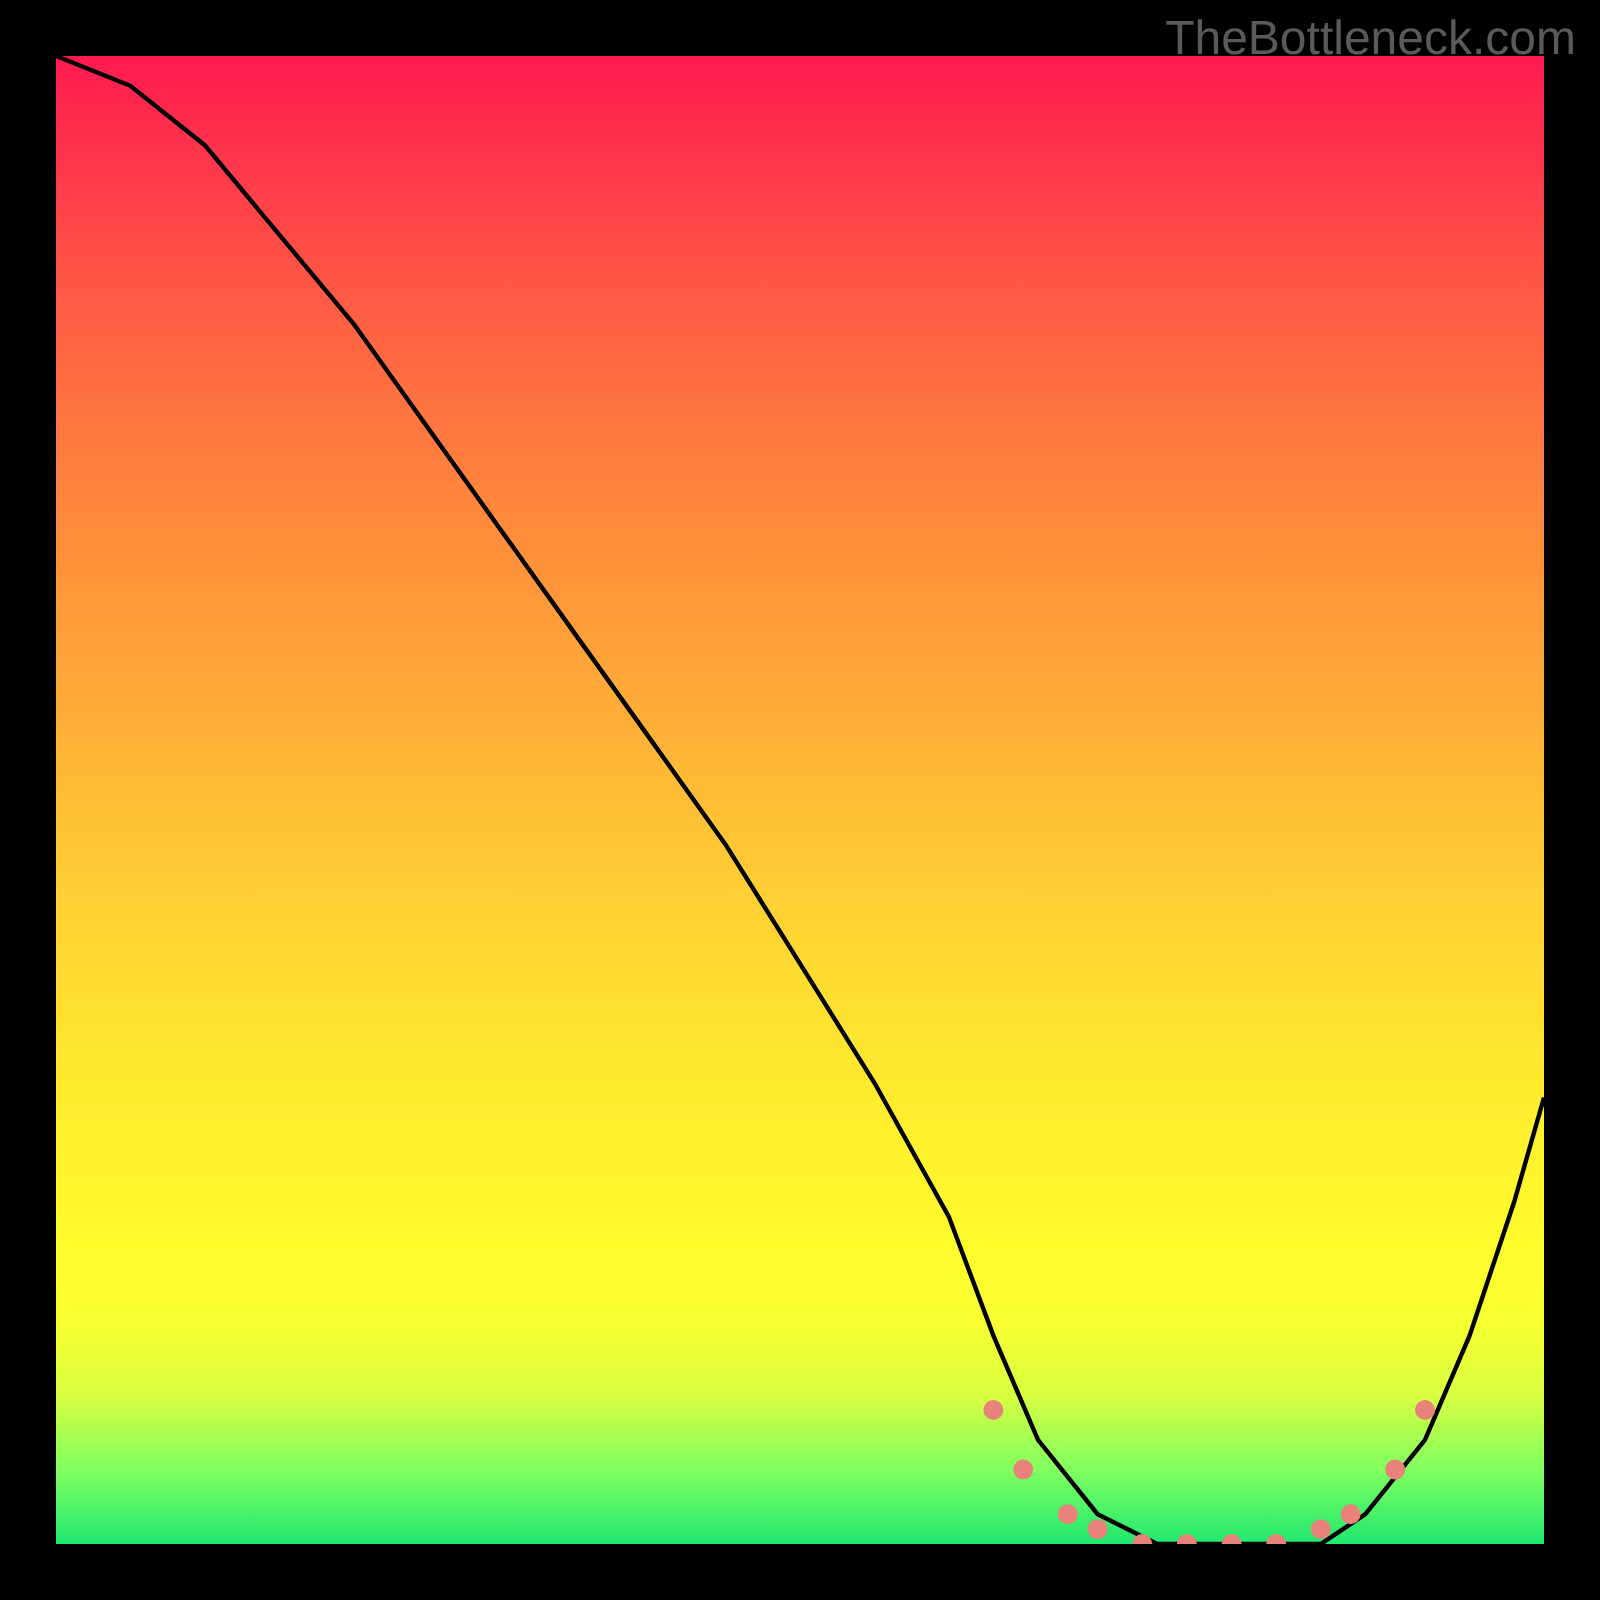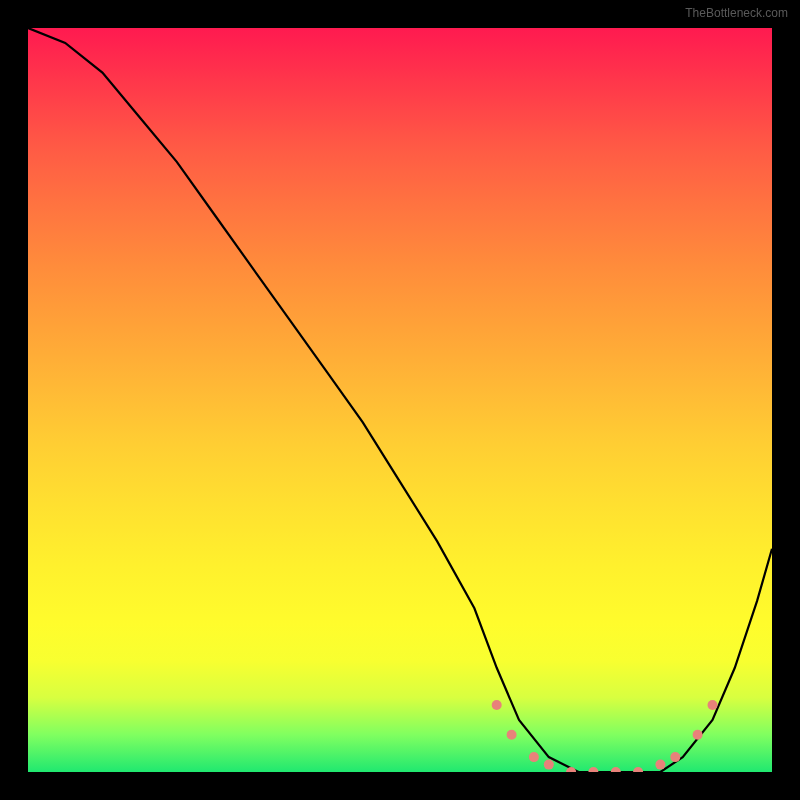--- a/index.html
+++ b/index.html
@@ -8,21 +8,21 @@
     height: 800px;
     background: #000000;
     position: relative;
     font-family: Arial, sans-serif;
   }
   .watermark {
     position: absolute;
     top: 6px;
     right: 12px;
     color: #5a5a5a;
-    font-size: 12px;
+    font-size: 24px;
     font-weight: normal;
     z-index: 10;
   }
   .chart-area {
     position: absolute;
     top: 28px;
     left: 28px;
     width: 744px;
     height: 744px;
     overflow: hidden;

